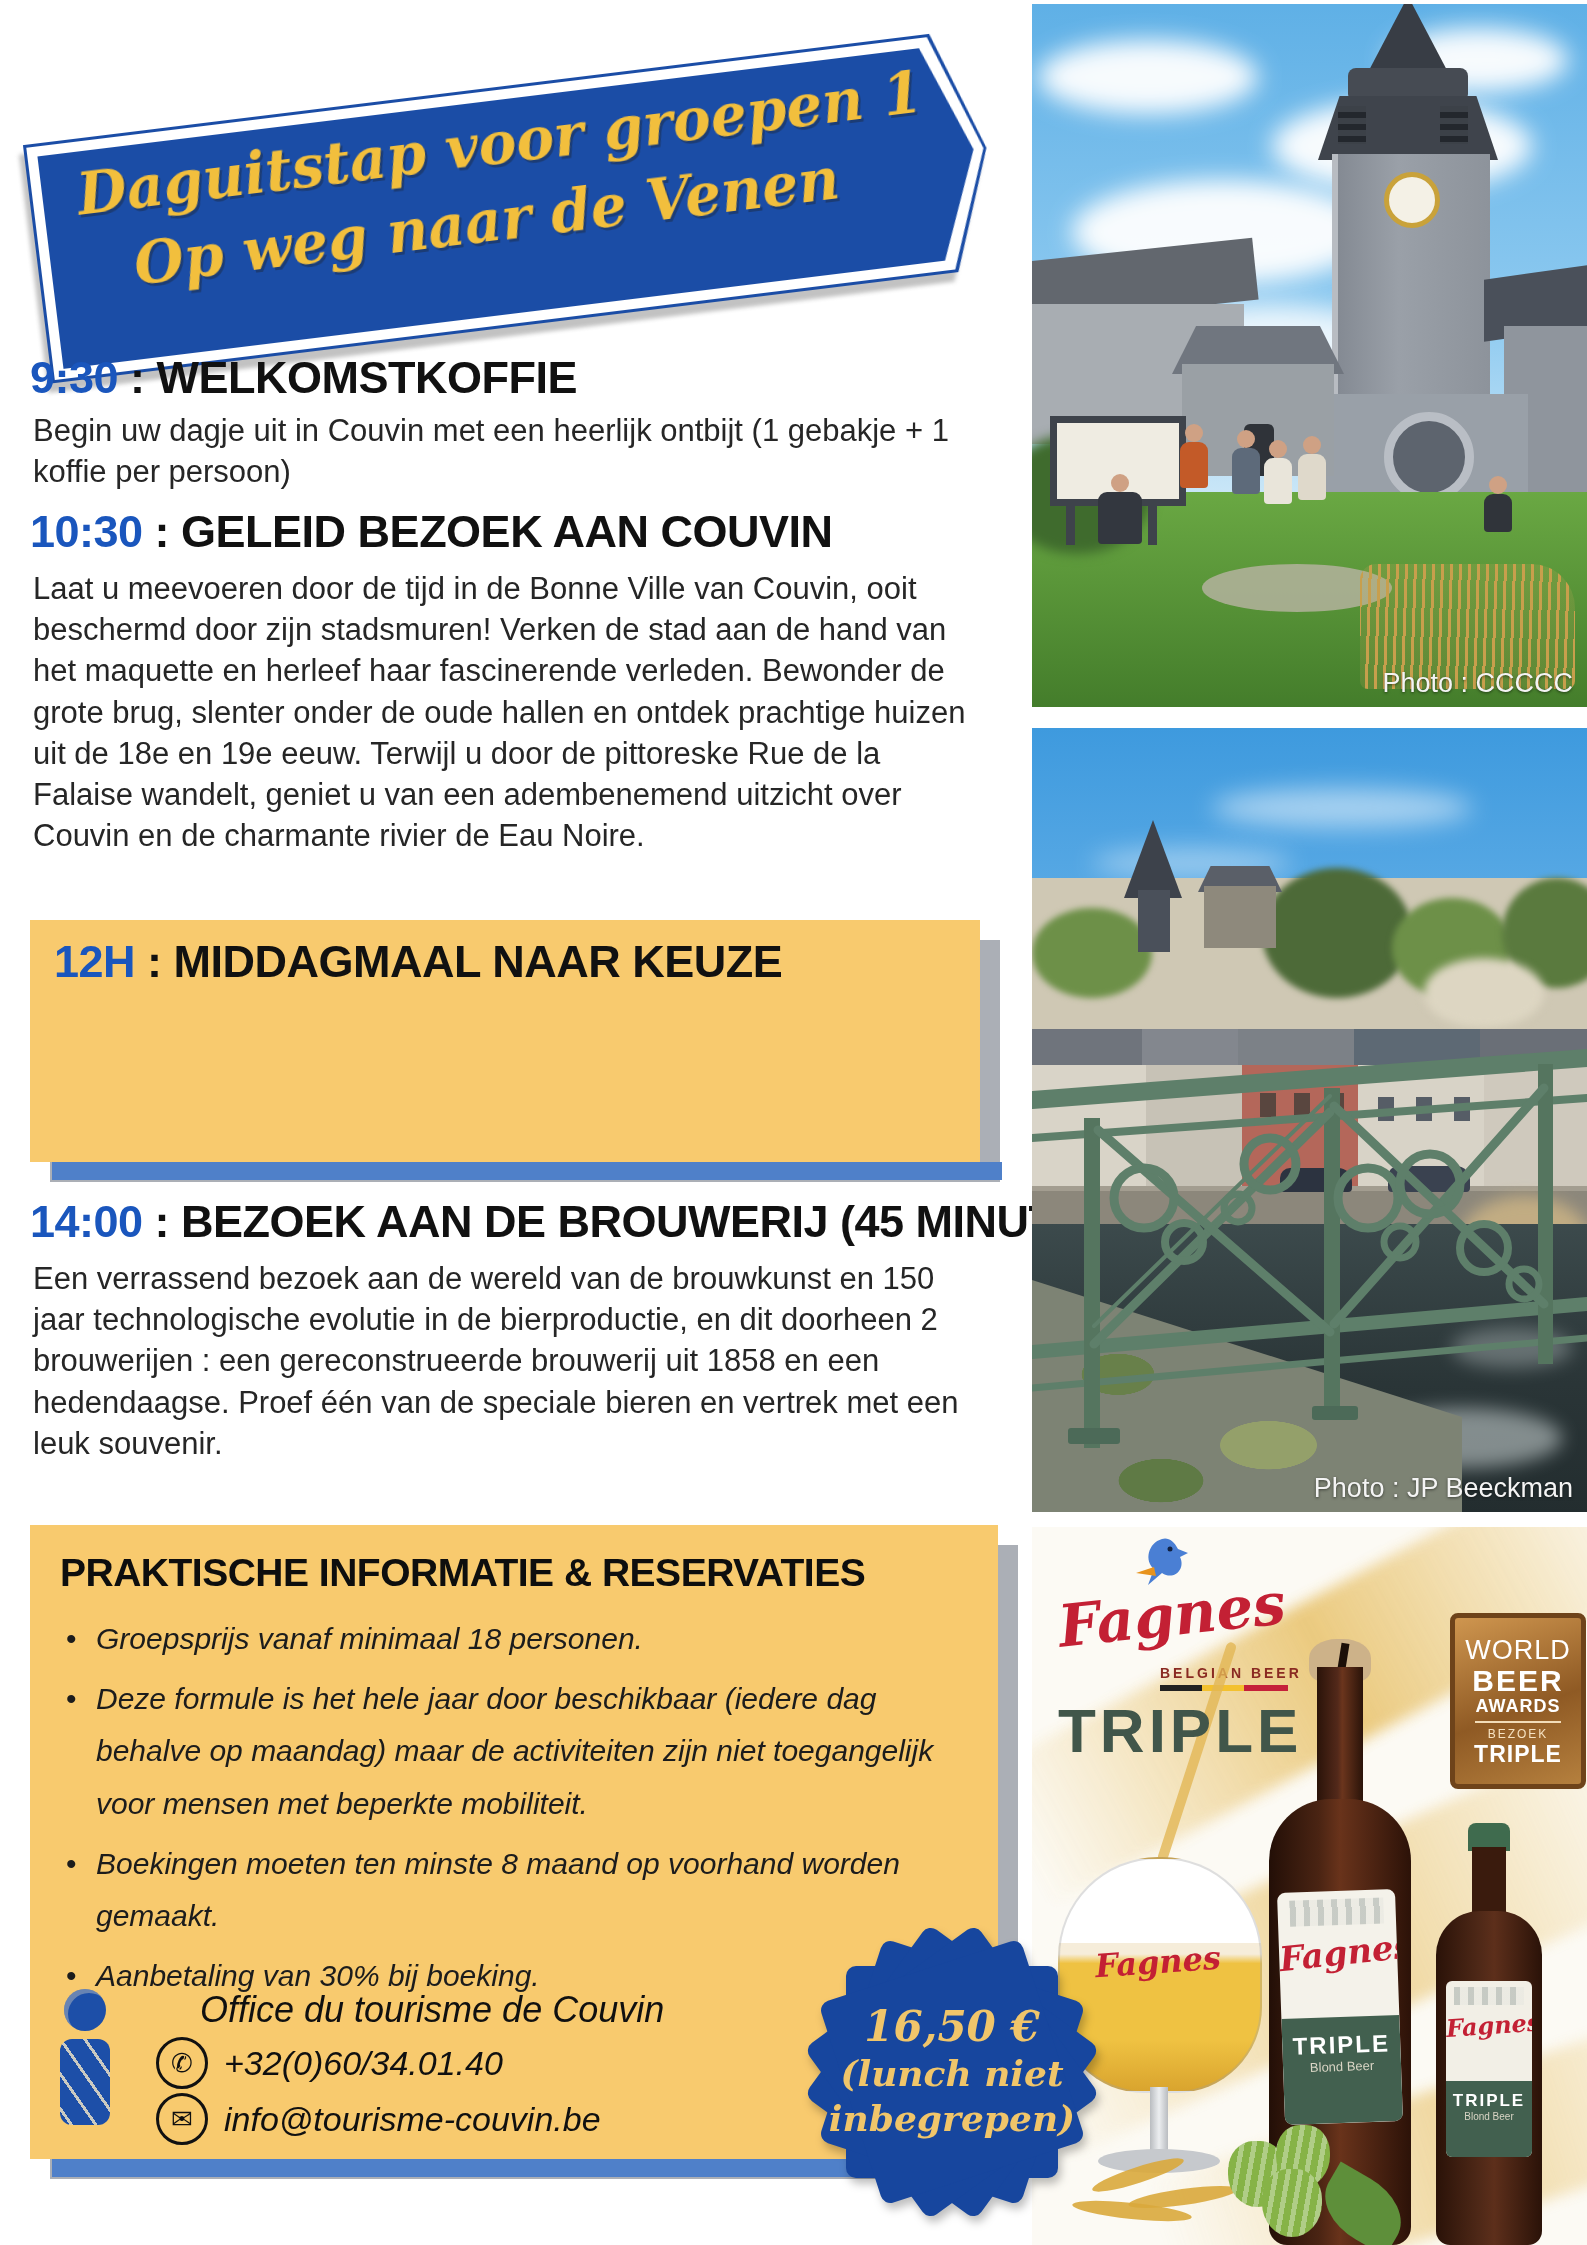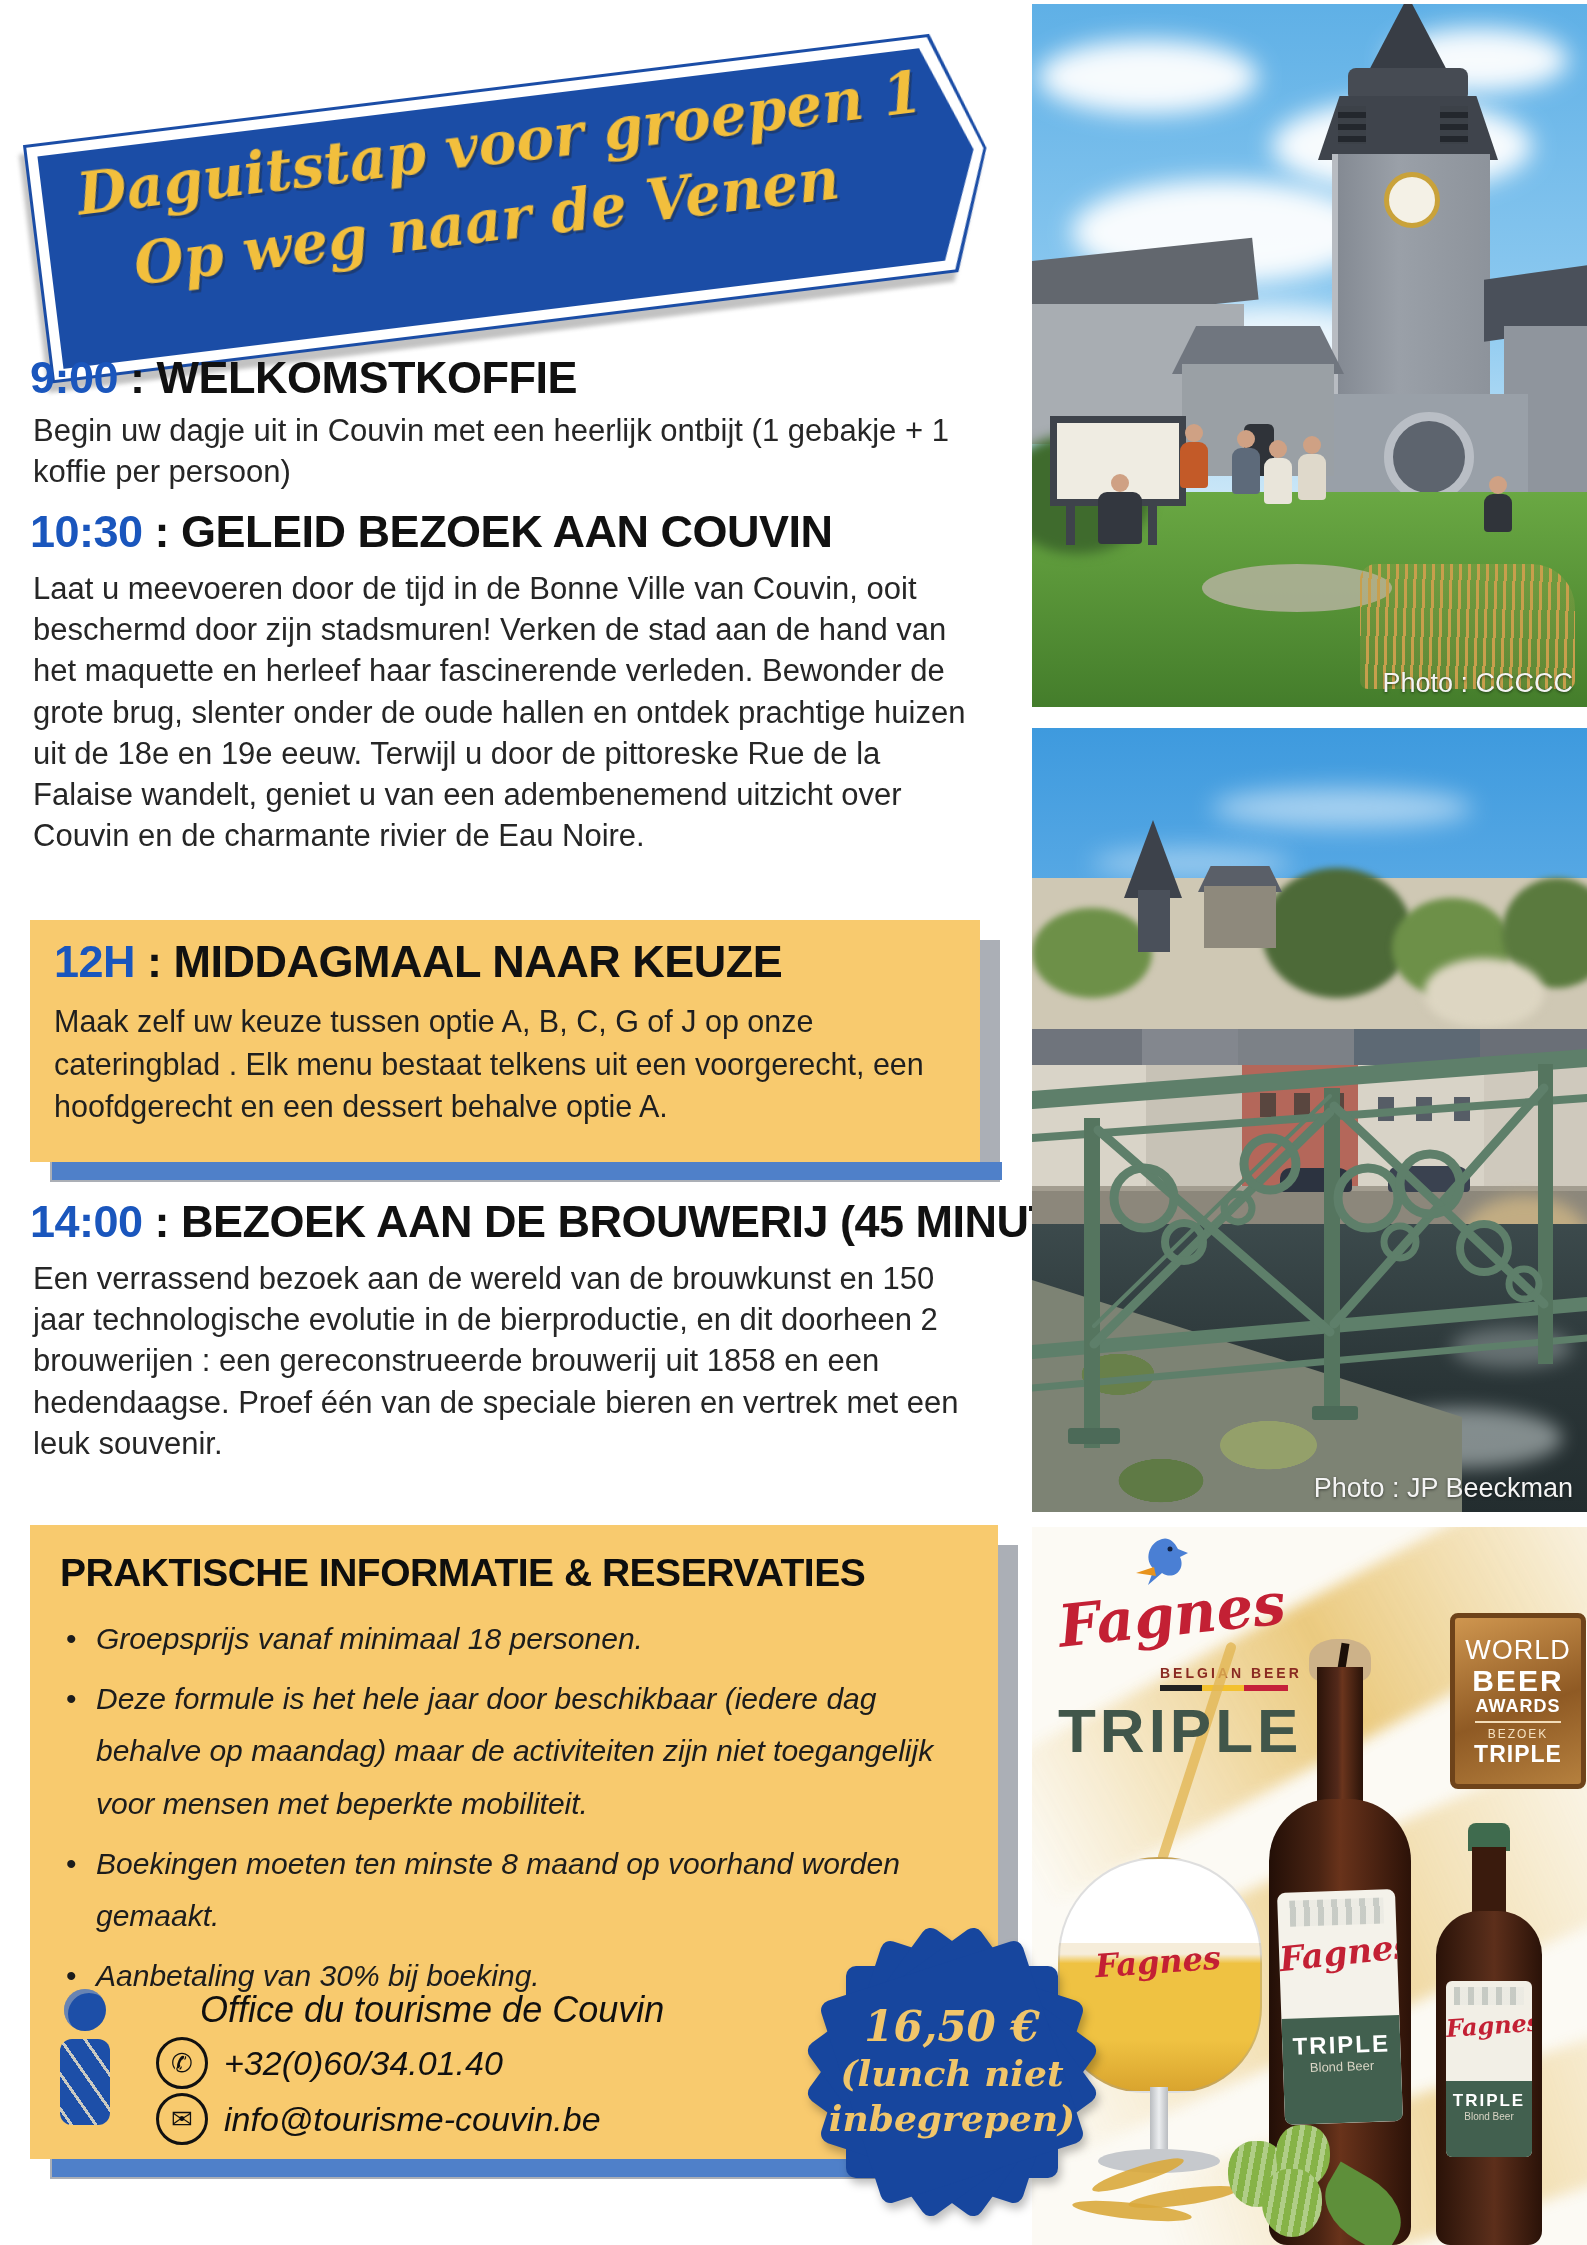--- a/index.html
+++ b/index.html
@@ -187,34 +187,33 @@
 
   <div class="banner">
     <div class="b1"></div>
     <div class="b2"></div>
     <div class="b3"></div>
     <div class="banner-line l1">Daguitstap voor groepen 1</div>
     <div class="banner-line l2">Op weg naar de Venen</div>
   </div>
 
   <div class="sched-h" style="left:30px;top:352px;">
-    <span class="t">9:00</span><span class="sep">:</span><span>WELKOMSTKOFFIE</span>
+    <span class="t">9:30</span><span class="sep">:</span><span>WELKOMSTKOFFIE</span>
   </div>
   <div class="para" style="left:33px;top:410px;width:940px;">Begin uw dagje uit in Couvin met een heerlijk ontbijt (1 gebakje + 1 koffie per persoon)</div>
 
   <div class="sched-h" style="left:30px;top:506px;">
     <span class="t">10:30</span><span class="sep">:</span><span>GELEID BEZOEK AAN COUVIN</span>
   </div>
   <div class="para" style="left:33px;top:568px;width:945px;">Laat u meevoeren door de tijd in de Bonne Ville van Couvin, ooit beschermd door zijn stadsmuren! Verken de stad aan de hand van het maquette en herleef haar fascinerende verleden. Bewonder de grote brug, slenter onder de oude hallen en ontdek prachtige huizen uit de 18e en 19e eeuw. Terwijl u door de pittoreske Rue de la Falaise wandelt, geniet u van een adembenemend uitzicht over Couvin en de charmante rivier de Eau Noire.</div>
 
   <div class="ybox" style="left:30px;top:920px;width:950px;height:242px;">
     <div class="bh sched-h" style="position:absolute;">
       <span class="t">12H</span><span class="sep">:</span><span>MIDDAGMAAL NAAR KEUZE</span>
     </div>
-    <div class="bp" style="width:900px;">Maak zelf uw keuze tussen optie A, B, C, G of J op onze cateringblad . Elk menu bestaat telkens uit een  voorgerecht, een hoofdgerecht en een dessert behalve optie A.</div>
     <div class="bluebar"></div>
   </div>
 
   <div class="sched-h" style="left:30px;top:1196px;">
     <span class="t">14:00</span><span class="sep">:</span><span>BEZOEK AAN DE BROUWERIJ (45 MINUTEN)</span>
   </div>
   <div class="para" style="left:33px;top:1258px;width:945px;">Een verrassend bezoek aan de wereld van de brouwkunst en 150 jaar technologische evolutie in de bierproductie, en dit doorheen 2 brouwerijen : een gereconstrueerde brouwerij uit 1858 en een hedendaagse. Proef één van de speciale bieren en vertrek met een leuk souvenir.</div>
 
   <div class="ybox" style="left:30px;top:1525px;width:968px;height:634px;">
     <div class="pr-title">PRAKTISCHE INFORMATIE &amp; RESERVATIES</div>

